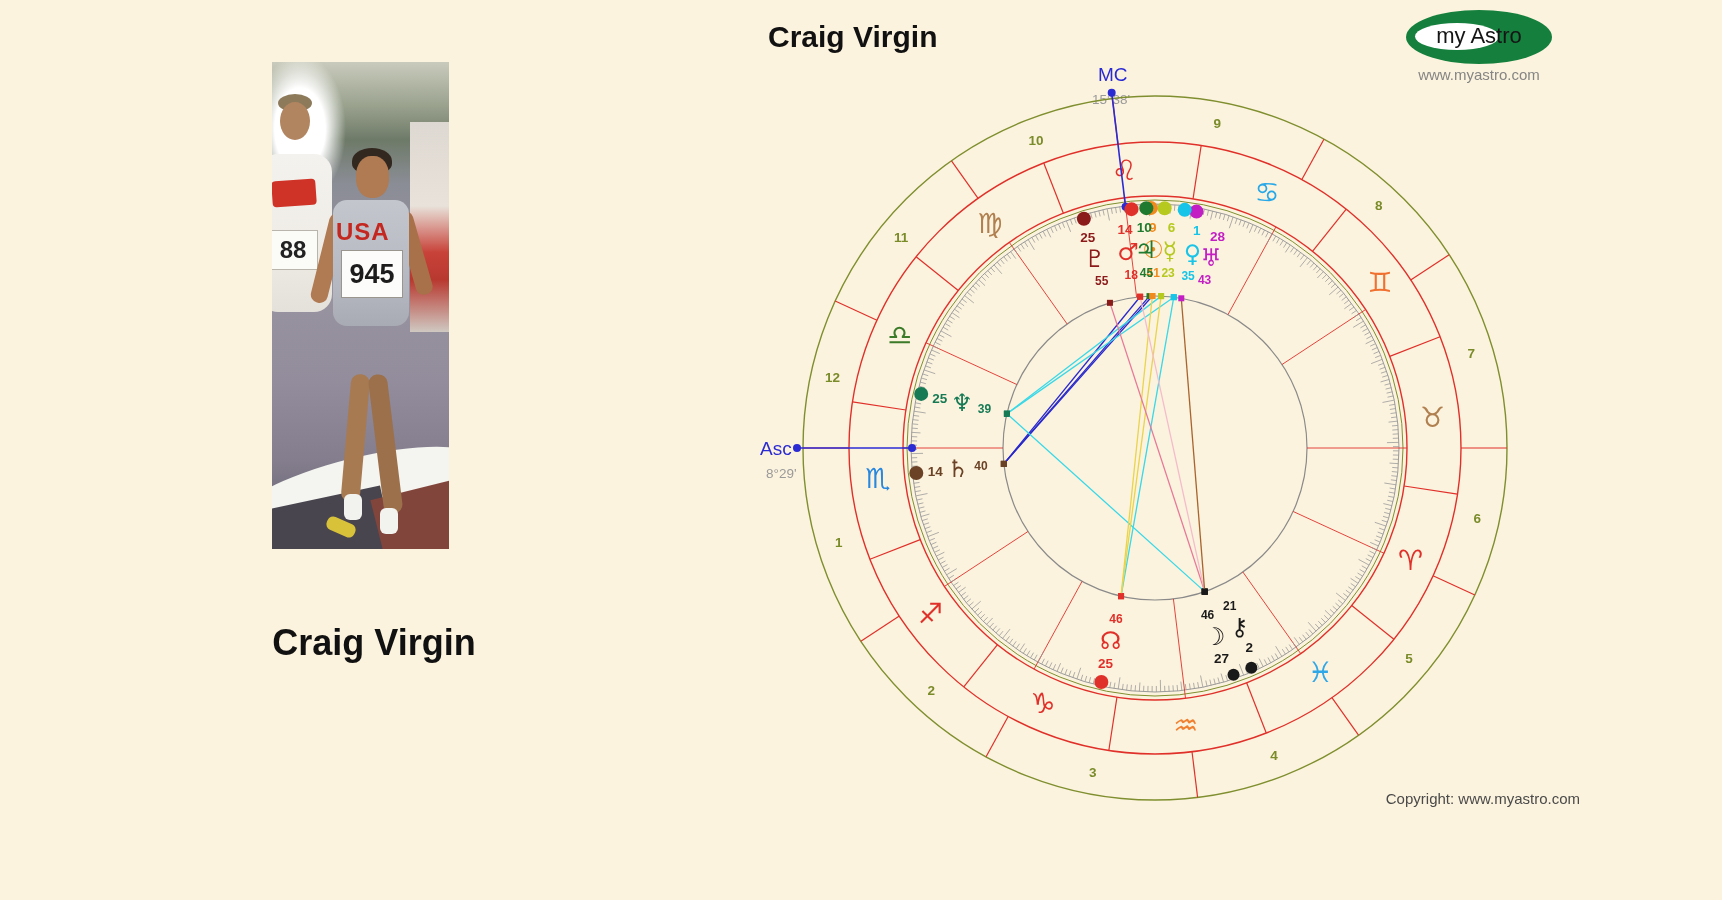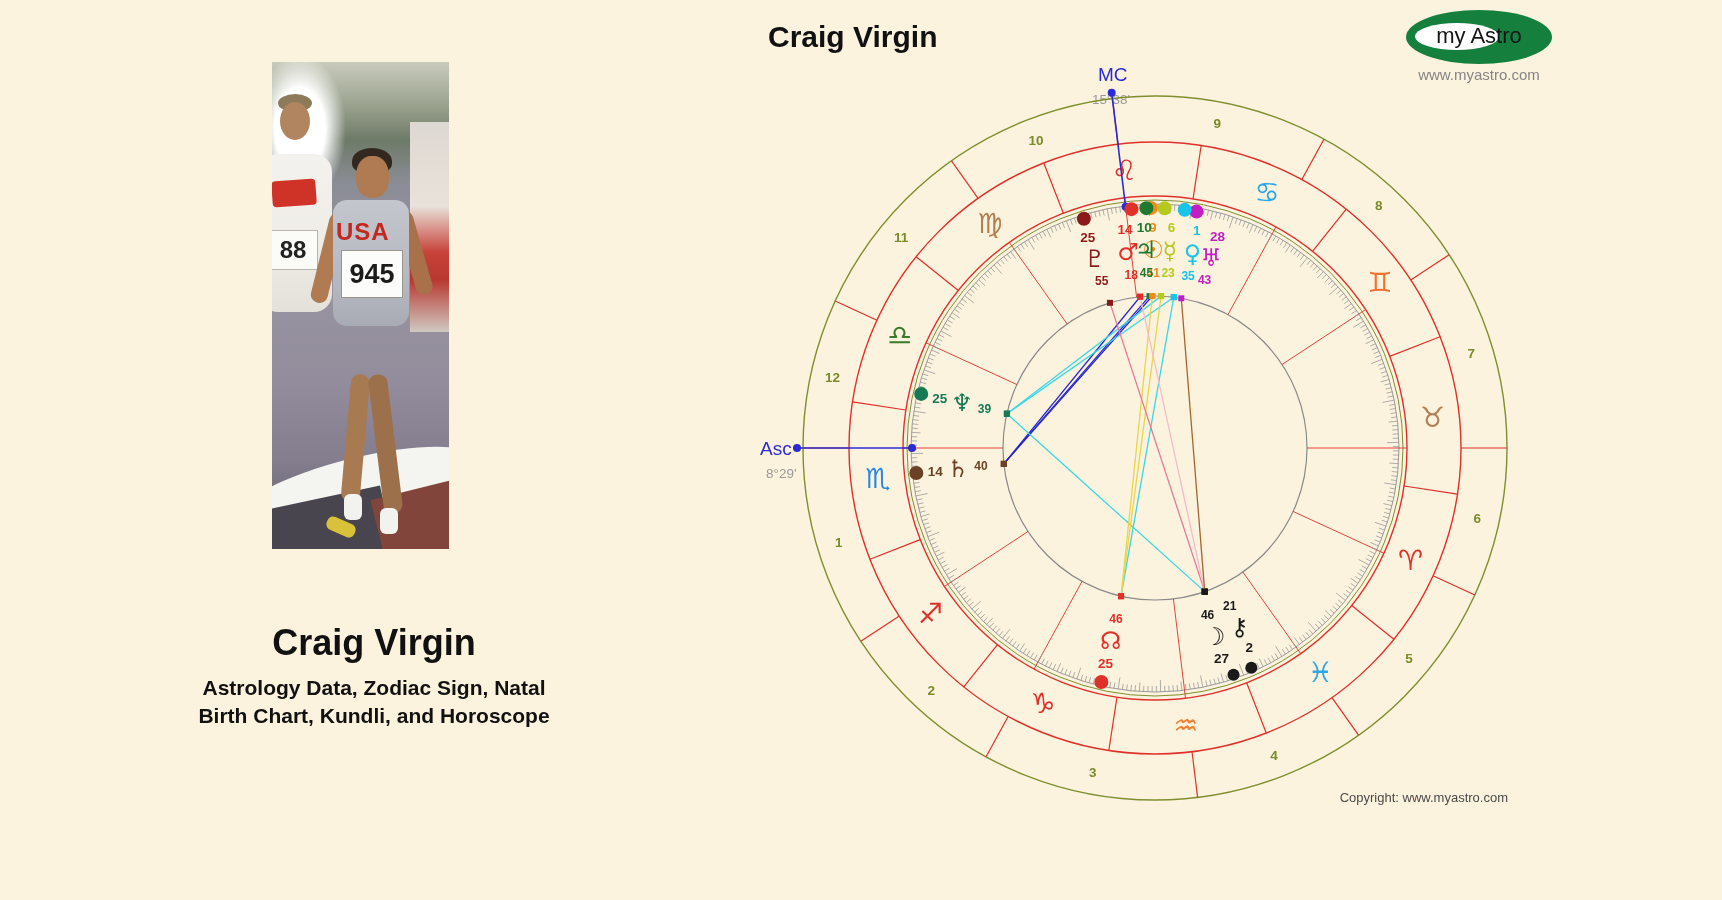--- a/index.html
+++ b/index.html
@@ -58,22 +58,22 @@
   .left-subtitle{position:absolute;left:160px;top:674px;width:428px;text-align:center;
     font-size:21px;font-weight:bold;color:#111;line-height:28px;}
   
   .chart-heading{position:absolute;left:768px;top:20px;font-size:30px;font-weight:bold;color:#111;}
   .logo{position:absolute;left:1406px;top:10px;width:146px;height:54px;border-radius:50%;
     background:#15803d;}
   .logo-white{position:absolute;left:9px;top:13px;width:84px;height:27px;border-radius:50%;background:#fff;}
   .logo-text{position:absolute;left:0;top:13px;width:146px;text-align:center;font-size:22px;color:#151515;}
   .logo-site{position:absolute;left:1404px;top:66px;width:150px;text-align:center;
     font-size:15px;color:#858585;}
-  .copyright{position:absolute;left:1248px;top:790px;width:260px;text-align:right;
-    font-size:13px;color:#4a4a4a;}
+  .copyright{position:absolute;left:1320px;top:790px;width:260px;text-align:right;
+    font-size:15px;color:#4a4a4a;}
   .angle-label{position:absolute;font-size:19px;color:#2B2BD4;text-align:center;}
   .angle-deg{position:absolute;font-size:13.5px;color:#9A9A9A;}
   svg text{user-select:none;}
 </style>
 </head>
 <body>
 
 <div class="stage">
 
   <div class="photo">
@@ -95,24 +95,20 @@
     <div class="runner-center-legR"></div>
     <div class="sock" style="left:72px;top:432px;"></div>
     <div class="sock" style="left:108px;top:446px;"></div>
     <div class="shoe-yellow"></div>
     <div class="runner-center-torso"></div>
     <div class="jersey-usa">USA</div>
     <div class="bib">945</div>
   </div>
 
   <div class="left-title">Craig Virgin</div>
-  <div class="left-subtitle">
-    <span>Astrology Data, Zodiac Sign, Natal</span><br>
-    <span>Birth Chart, Kundli, and Horoscope</span>
-  </div>
 
   <div class="chart-heading">Craig Virgin</div>
 
   <div class="logo">
     <div class="logo-white"></div>
     <div class="logo-text"><span>my</span><span> Astro</span></div>
   </div>
   <div class="logo-site">www.myastro.com</div>
 
   <div class="angle-label" style="left:1098px;top:64px;">MC</div>

